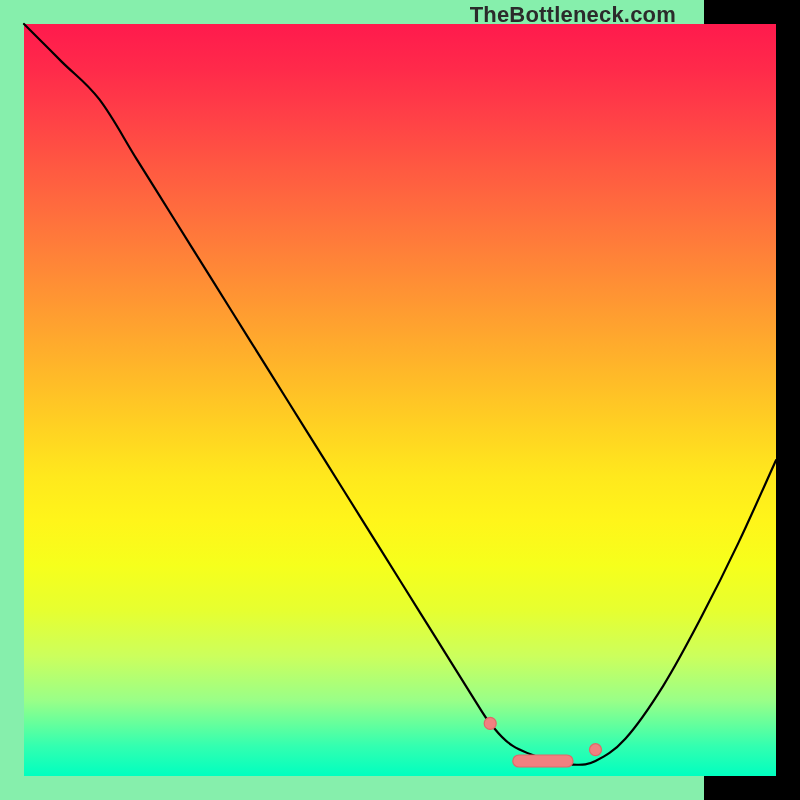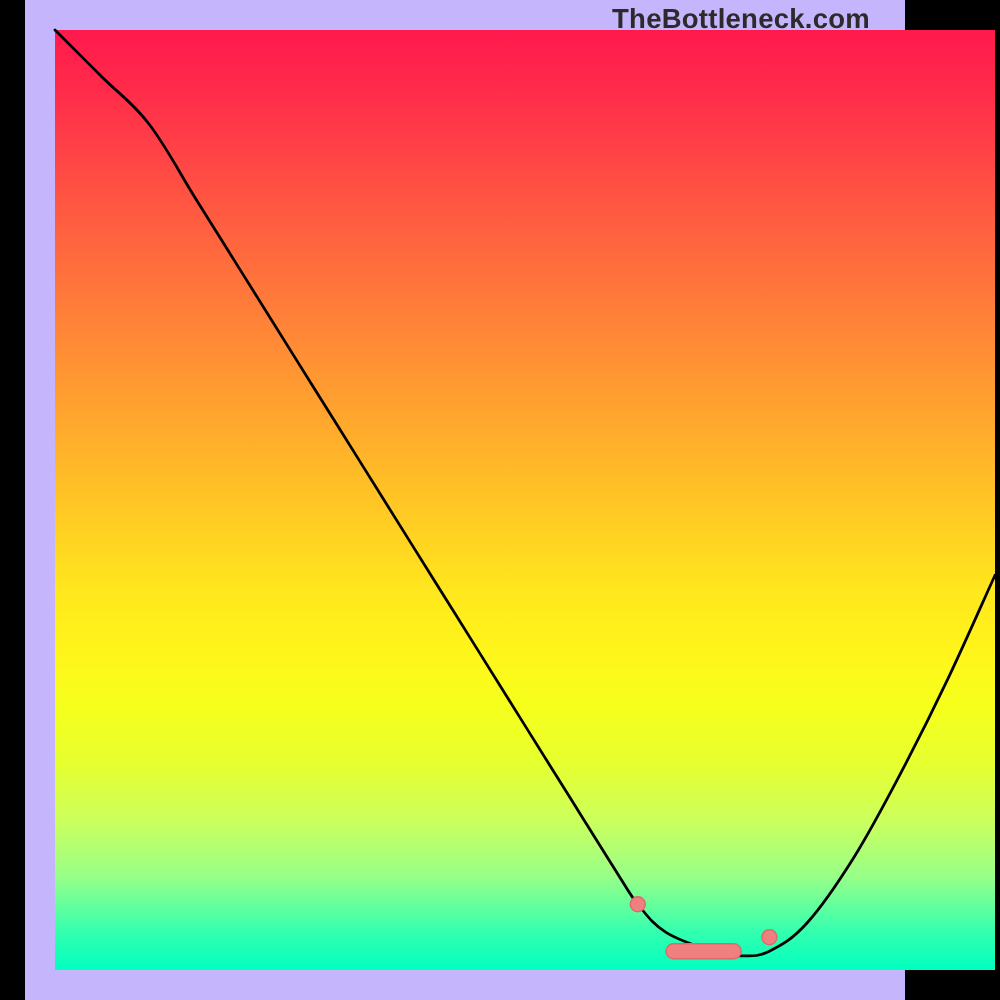--- a/index.html
+++ b/index.html
@@ -7,22 +7,21 @@
     padding: 0;
     width: 800px;
     height: 800px;
     overflow: hidden;
     background: #000;
   }
   .container {
     position: relative;
     width: 704px;
     height: 800px;
-    background: #c4b5fd;
-    margin-left: 20px;
+    background: #86efac;
   }
   .plot-area {
     position: absolute;
     left: 24px;
     top: 24px;
     width: 752px;
     height: 752px;
     background: linear-gradient(to bottom,
       #ff1a4d 0%,
       #ff2a4a 6%,

